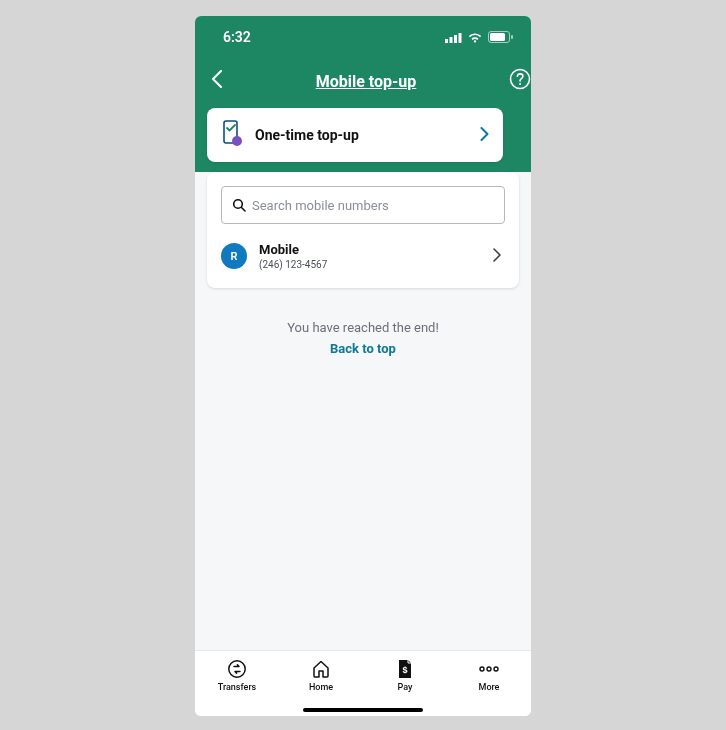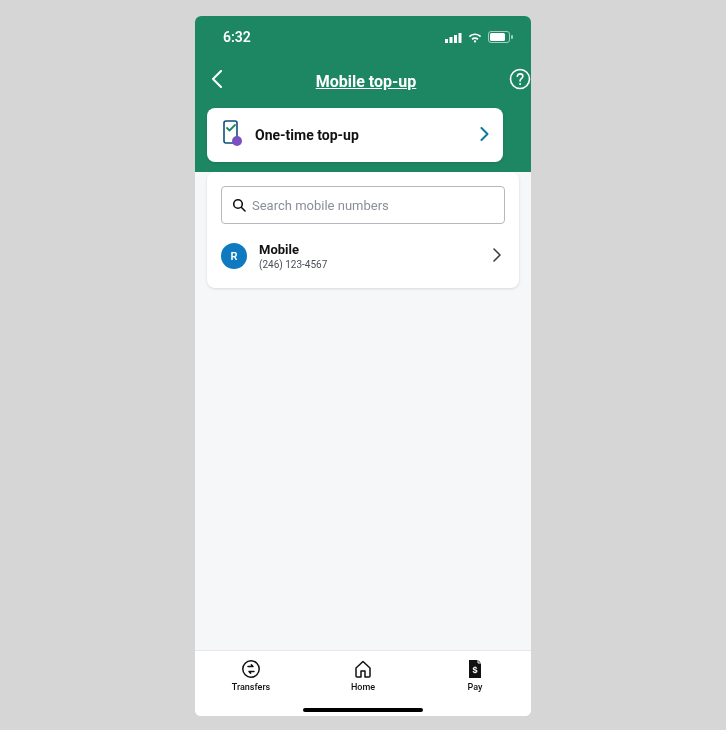--- a/index.html
+++ b/index.html
@@ -266,20 +266,24 @@
           <div class="contact-number">(246) 123-4567</div>
         </div>
         <span>
           <svg width="8" height="14" viewBox="0 0 8 14">
               <path d="M1 1 L7 7 L1 13" stroke="#3a3f46" stroke-width="1.6" fill="none" stroke-linecap="round" stroke-linejoin="round"></path>
             </svg>
         </span>
       </div>
     </div>
 
+    <div class="end-block">
+      <div>You have reached the end!</div>
+      <div class="back-top">Back to top</div>
+    </div>
 
   </div>
 
   <div class="tabbar">
     <div class="tab">
       <svg width="20" height="20" viewBox="0 0 20 20">
           <circle cx="10" cy="10" r="8.2" fill="none" stroke="#111" stroke-width="1.5"></circle>
           <path d="M7 7.5 h5 l-1.6 -1.6 M13 12.5 h-5 l1.6 1.6" stroke="#111" stroke-width="1.5" fill="none" stroke-linecap="round" stroke-linejoin="round"></path>
         </svg>
       <span class="tab-label">Transfers</span>
@@ -291,16 +295,24 @@
       <span class="tab-label">Home</span>
     </div>
     <div class="tab">
       <svg width="18" height="20" viewBox="0 0 18 20">
           <path d="M3 1 h9 l3 3 v15 H3 Z" fill="#111"></path>
           <path d="M12 1 v3 h3" fill="none" stroke="#fff" stroke-width="1"></path>
           <text x="9" y="14" text-anchor="middle" fill="#fff" font-size="9" font-weight="bold" font-family="Arial">$</text>
         </svg>
       <span class="tab-label">Pay</span>
     </div>
+    <div class="tab">
+      <svg width="22" height="20" viewBox="0 0 22 20">
+          <circle cx="4" cy="10" r="2" fill="none" stroke="#111" stroke-width="1.4"></circle>
+          <circle cx="11" cy="10" r="2" fill="none" stroke="#111" stroke-width="1.4"></circle>
+          <circle cx="18" cy="10" r="2" fill="none" stroke="#111" stroke-width="1.4"></circle>
+        </svg>
+      <span class="tab-label">More</span>
+    </div>
     <div class="home-indicator"></div>
   </div>
 
 </div>
 
 </body></html>

